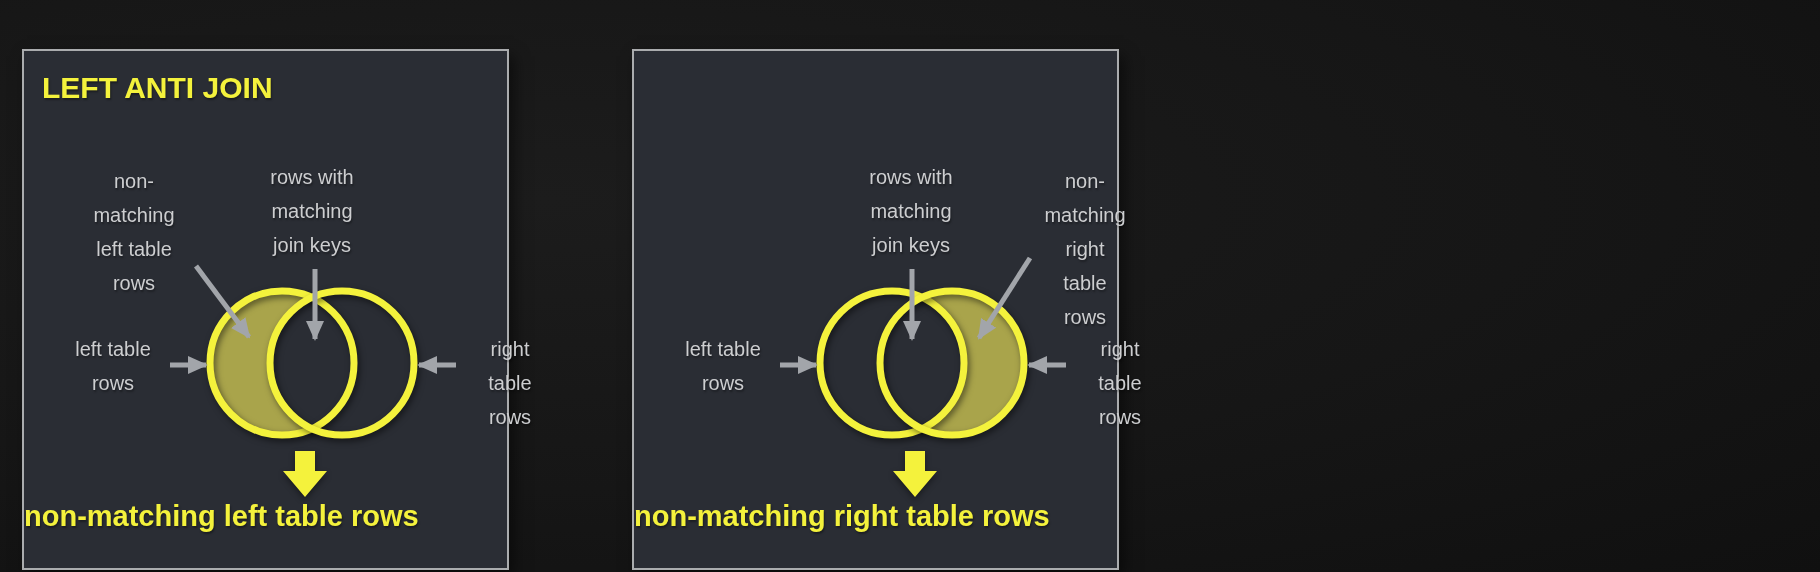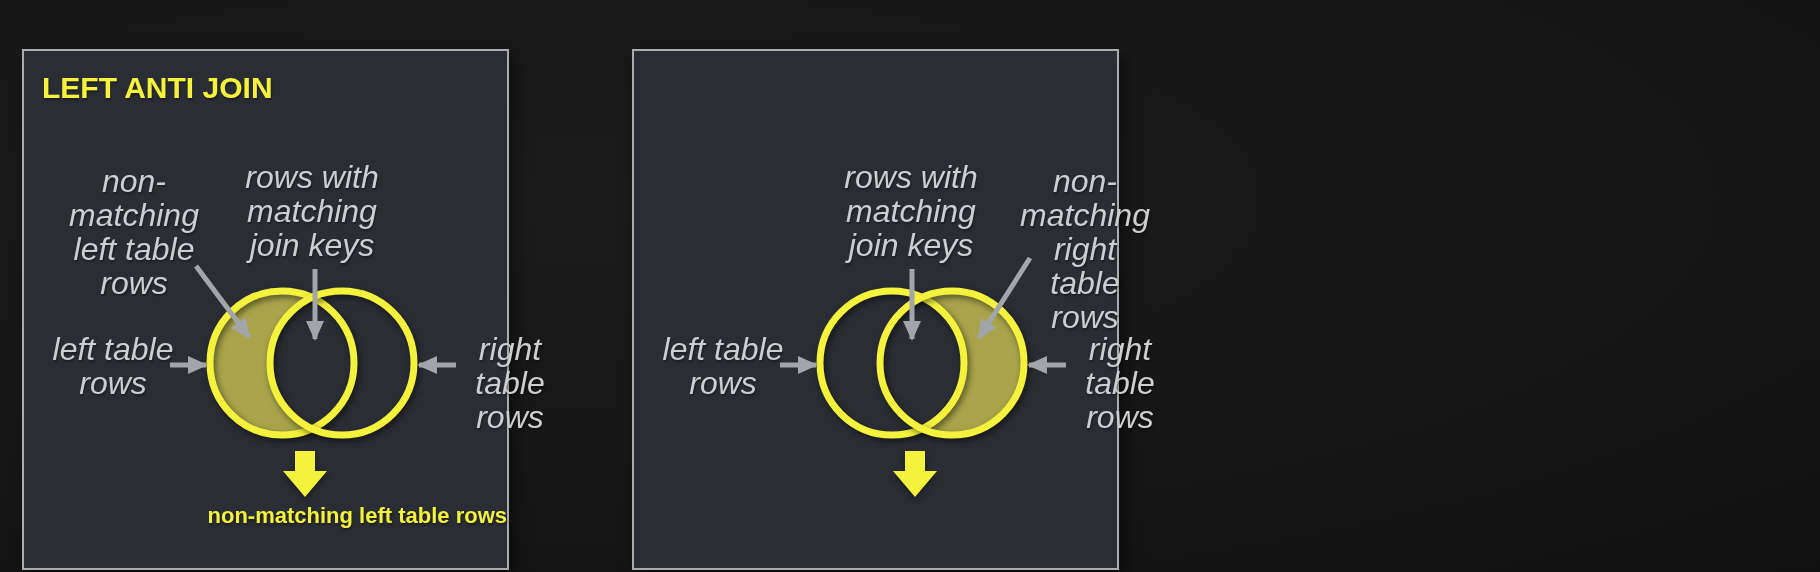--- a/index.html
+++ b/index.html
@@ -43,36 +43,34 @@
     stroke:var(--arrow-gray);stroke-width:5;fill:none;
   }
   .arrowhead{fill:var(--arrow-gray);}
   .block-arrow{
     fill:var(--accent-yellow);
     filter:drop-shadow(0 3px 3px rgba(0,0,0,.4));
   }
   .lbl{
     position:absolute;transform:translateX(-50%);
     white-space:pre-line;text-align:center;
-    font-size:32px;line-height:34px;color:var(--label-gray);
+    font-size:20px;line-height:34px;color:var(--label-gray);
     text-shadow:1px 2px 2px rgba(0,0,0,.35);
-    font-style:italic;
   }
   .p1 .nonmatching-lbl{left:110px;top:113px;}
   .p1 .matching-lbl{left:288px;top:109px;}
   .p2 .matching-lbl{left:277px;top:109px;}
   .p2 .nonmatching-lbl{left:451px;top:113px;}
   .left-table-lbl{left:89px;top:281px;}
   .right-table-lbl{left:486px;top:281px;}
   .result{
     position:absolute;left:0;right:0;top:448px;
-    text-align:right;font-size:22px;line-height:34px;font-weight:bold;
+    text-align:left;font-size:29px;line-height:34px;font-weight:bold;
     color:var(--accent-yellow);
     text-shadow:1px 2px 2px rgba(0,0,0,.35);
-    padding-left:48px;
   }
 </style>
 </head>
 <body>
 
 <section class="panel p1">
   <h2 class="panel-title">LEFT ANTI JOIN</h2>
 
   <svg class="diagram" viewBox="0 0 578 521">
     <defs>
@@ -142,13 +140,14 @@
 matching
 join keys</div>
   <div class="lbl nonmatching-lbl">non-
 matching
 right table
 rows</div>
   <div class="lbl left-table-lbl">left table
 rows</div>
   <div class="lbl right-table-lbl">right table
 rows</div>
+  <div class="result">non-matching right table rows</div>
 </section>
 
 </body></html>

